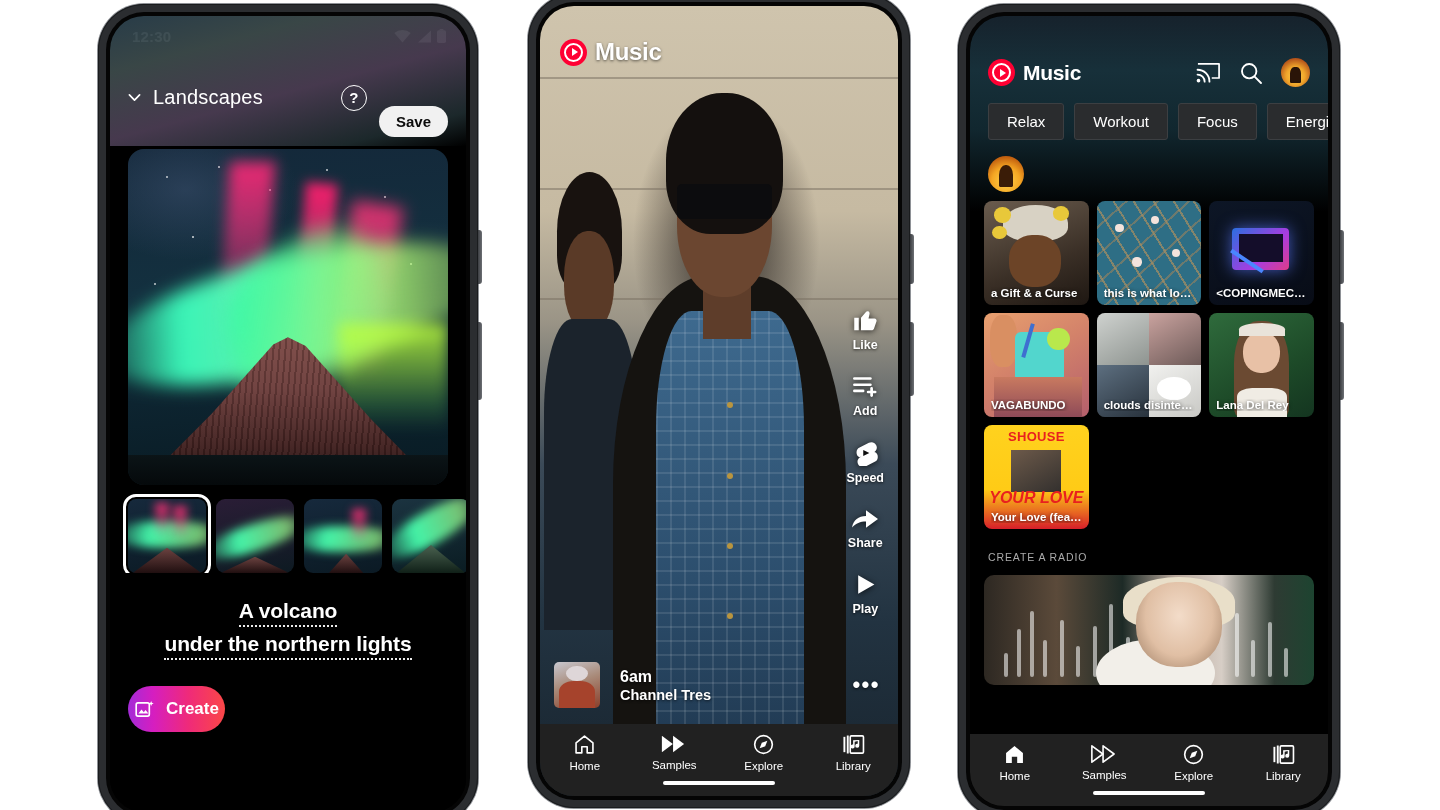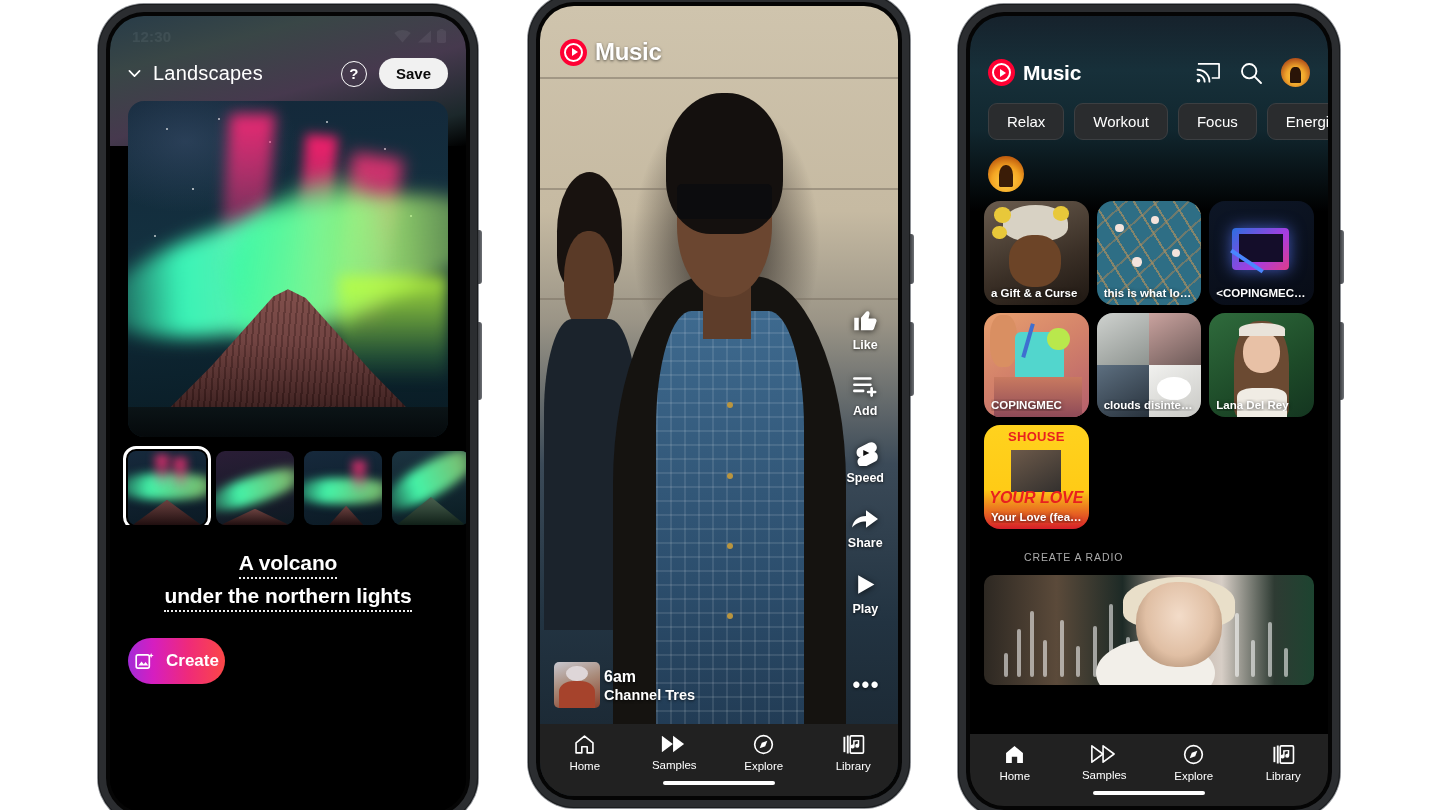--- a/index.html
+++ b/index.html
@@ -40,21 +40,21 @@
     opacity: .95; }
   .p1-head { position: relative; display:flex; align-items:center; justify-content:space-between;
              padding: 8px 18px 6px 16px; }
   .p1-title-wrap { display:flex; align-items:center; gap: 10px; color:#fff; }
   .p1-title { font-size: 20px; font-weight: 500; letter-spacing: .2px; }
   .chev { width: 17px; height: 17px; }
   .p1-head-right { display:flex; align-items:center; gap: 12px; }
   .help-circle { width: 26px; height: 26px; border-radius: 50%; border: 1.6px solid #fff;
       color:#fff; font-size: 15px; font-weight:600; display:flex; align-items:center; justify-content:center; }
   .save-btn { background:#f1f1f1; color:#0b0b0b; font-size: 15px; font-weight: 600;
-      padding: 7px 17px; border-radius: 22px; border: none; }
+      padding: 7px 17px; border-radius: 22px; border: none; margin-top: 48px; }
 
   .hero { position: relative; margin: 6px 18px 0 18px; height: 336px; border-radius: 16px; overflow: hidden; }
   .hero-sky { position:absolute; inset:0;
     background:
       radial-gradient(ellipse 50% 30% at 18% 12%, rgba(60,80,110,.55), transparent 70%),
       linear-gradient(175deg, #14283a 0%, #13303f 40%, #0d2430 70%, #081a22 100%); }
   .star { position:absolute; background:#fff; border-radius:50%; opacity:.75; }
   .aur-green { position:absolute; left:-10%; top:32%; width:125%; height:34%;
       background: linear-gradient(100deg, rgba(0,255,170,0) 0%, rgba(60,255,190,.95) 22%, rgba(120,255,180,.9) 50%, rgba(180,255,120,.75) 75%, rgba(220,255,80,.2) 100%);
       transform: rotate(-13deg); filter: blur(9px); border-radius: 50%; }
@@ -140,21 +140,21 @@
       border-top: 4px solid transparent; border-bottom: 4px solid transparent; margin-left:2px; }
   .p2-logo .word { color:#fff; font-size: 24px; font-weight: 700; letter-spacing:-.3px;
       text-shadow: 0 1px 3px rgba(0,0,0,.6); }
 
   .rail { position:absolute; right: 14px; top: 300px; display:flex; flex-direction:column; gap: 22px; align-items:center; }
   .rail-item { display:flex; flex-direction:column; align-items:center; gap: 5px; }
   .rail-item .lbl { color:#fff; font-size: 12.5px; font-weight: 700; text-shadow: 0 1px 3px rgba(0,0,0,.75); }
   .rail-item svg { filter: drop-shadow(0 1px 3px rgba(0,0,0,.7)); }
 
   .p2-nowplaying { position:absolute; left: 14px; right: 14px; bottom: 88px;
-      display:flex; align-items:center; gap: 4px; }
+      display:flex; align-items:center; gap: 20px; }
   .np-thumb { width: 46px; height: 46px; border-radius: 5px; overflow:hidden; flex:0 0 auto;
       background: linear-gradient(160deg,#c8c8d0 0%, #a98b7a 45%, #8a3f2a 100%); position:relative; }
   .np-thumb .hd { position:absolute; left:26%; top:8%; width:48%; height:34%; background:#ded6d8; border-radius:50%; }
   .np-thumb .bd { position:absolute; left:10%; top:42%; width:80%; height:58%; background:#a6432c; border-radius:40% 40% 0 0; }
   .np-text .t1 { color:#fff; font-size: 16px; font-weight: 700; text-shadow: 0 1px 3px rgba(0,0,0,.7); }
   .np-text .t2 { color:#fff; font-size: 14.5px; font-weight: 700; text-shadow: 0 1px 3px rgba(0,0,0,.7); margin-top:1px; }
   .np-more { margin-left:auto; color:#fff; font-size: 22px; letter-spacing: 1.5px; font-weight:700;
       text-shadow:0 1px 3px rgba(0,0,0,.7); padding-right: 4px; }
 
   
@@ -170,40 +170,40 @@
   .p3-glow { position:absolute; left:0; right:0; top:0; height: 196px;
       background: linear-gradient(180deg, #16222c 0%, #17303a 28%, #11272f 58%, #060d10 86%, #000 100%); }
   .p3-head { position:relative; display:flex; align-items:center; padding: 8px 18px 0 18px; }
   .p3-head .word { color:#fff; font-size: 21px; font-weight: 700; letter-spacing:-.3px; margin-left: 8px; }
   .p3-head-right { margin-left:auto; display:flex; align-items:center; gap: 18px; }
   .avatar3 { width: 29px; height: 29px; border-radius:50%; overflow:hidden; position:relative;
       background: radial-gradient(circle at 50% 62%, #ffd24a 0%, #f0a52b 40%, #b3521a 75%, #6d2a12 100%); }
   .avatar3 .sil { position:absolute; left:32%; top:30%; width:36%; height:56%; background:#2a1408; border-radius: 40% 40% 10% 10%; }
 
   .chiprow { position:relative; display:flex; gap: 10px; padding: 16px 0 0 18px; }
-  .chip { background:#2a2c2e; color:#fff; font-size: 15px; padding: 9px 18px; border-radius: 9px;
+  .chip { background:#2a2c2e; color:#fff; font-size: 15px; padding: 9px 18px; border-radius: 3px;
       border: 1px solid #3c3f42; white-space: nowrap; flex: 0 0 auto; }
 
   .sec-head { display:flex; align-items:center; gap: 11px; padding: 14px 16px 8px 18px; }
   .sec-av { width: 36px; height: 36px; border-radius:50%; position:relative; overflow:hidden; flex:0 0 auto;
       background: radial-gradient(circle at 50% 70%, #ffd44d 0%, #f5a623 45%, #c2600f 78%, #7a330a 100%); }
   .sec-av .sil { position:absolute; left:30%; top:26%; width:40%; height:62%; background:#3a1c07; border-radius:45% 45% 8% 8%; }
   .sec-eyebrow { color:#aaaaaa; font-size: 10.5px; letter-spacing: .9px; font-weight: 500; }
   .sec-title { color:#fff; font-size: 22px; font-weight: 700; letter-spacing:-.3px; margin-top: 1px; }
   .more-btn { margin-left:auto; color:#fff; font-size: 13.5px; padding: 6px 14px;
       border: 1px solid #5b5e61; border-radius: 18px; background: transparent; }
 
   .grid3 { display:grid; grid-template-columns: repeat(3, 1fr); gap: 8px; padding: 0 14px; }
-  .card { position:relative; height: 104px; border-radius: 16px; overflow:hidden; }
+  .card { position:relative; height: 104px; border-radius: 8px; overflow:hidden; }
   .card .clabel { position:absolute; left: 7px; right: 6px; bottom: 6px; color:#fff;
       font-size: 11.5px; font-weight: 700; white-space:nowrap; overflow:hidden; text-overflow: ellipsis;
       text-shadow: 0 1px 4px rgba(0,0,0,.85); }
 
   .radio-head { padding: 22px 18px 6px; }
-  .radio-eyebrow { color:#aaaaaa; font-size: 10.5px; letter-spacing: .9px; margin-left: 36px; }
+  .radio-eyebrow { color:#aaaaaa; font-size: 10.5px; letter-spacing: .9px; }
   .radio-title { color:#fff; font-size: 21px; font-weight: 700; margin-top: 2px; letter-spacing:-.3px; }
   .radio-card { margin: 6px 14px 0; height: 110px; border-radius: 10px; overflow:hidden; position:relative;
       background: linear-gradient(90deg, #2d2822 0%, #5b4a3a 22%, #1d2a26 42%, #b9a89c 58%, #d7cec6 72%, #2e3b33 88%, #1d4430 100%); }
   .wave { position:absolute; bottom: 8px; width: 4px; background: rgba(255,255,255,.55); border-radius: 2px; }
   .rc-face { position:absolute; left: 46%; top: 6%; width: 26%; height: 78%;
       background: radial-gradient(ellipse at 50% 40%, #f3dcc9 0%, #e0bfa4 55%, #9a7a60 100%); border-radius: 46%; }
   .rc-hair { position:absolute; left: 42%; top: 2%; width: 34%; height: 46%; background:#e9dfc9; border-radius: 50% 50% 30% 30%; }
   .rc-circle { position:absolute; left: 34%; bottom: -20%; width: 36%; height: 62%; background:#f2efe9; border-radius:50%; }
 </style>
 </head>
@@ -537,21 +537,21 @@
             <div style="position:absolute;left:18%;top:56%;width:36%;height:4px;background:#4a86ff;transform:rotate(34deg);"></div>
             <div class="clabel">&lt;COPINGMEC…</div>
           </div>
 
           <div class="card" style="background:linear-gradient(150deg,#e8a06f,#d3826a 45%,#b45f6c);">
             <div style="position:absolute;left:6%;top:2%;width:26%;height:50%;background:#d98f62;border-radius:40%;"></div>
             <div style="position:absolute;left:30%;top:18%;width:46%;height:48%;background:#52d6cd;border-radius:6px;"></div>
             <div style="position:absolute;left:60%;top:14%;width:22%;height:22%;background:#b9e84c;border-radius:50%;"></div>
             <div style="position:absolute;left:40%;top:10%;width:4px;height:34%;background:#3e6fd0;transform:rotate(16deg);"></div>
             <div style="position:absolute;left:10%;top:62%;width:84%;height:38%;background:linear-gradient(180deg,#c97a60,#8e4a58);"></div>
-            <div class="clabel">COPINGMEC</div>
+            <div class="clabel">VAGABUNDO</div>
           </div>
 
           <div class="card" style="background:#2a2a2a;">
             <div style="position:absolute;left:0;top:0;width:50%;height:50%;background:linear-gradient(150deg,#cfd2cf,#8e9490);"></div>
             <div style="position:absolute;left:50%;top:0;width:50%;height:50%;background:linear-gradient(150deg,#caa39f,#6d5a58);"></div>
             <div style="position:absolute;left:0;top:50%;width:50%;height:50%;background:linear-gradient(150deg,#5d6f80,#28323c);"></div>
             <div style="position:absolute;left:50%;top:50%;width:50%;height:50%;background:linear-gradient(150deg,#f1f1ef,#c9c9c5);"></div>
             <div style="position:absolute;left:58%;top:62%;width:32%;height:22%;background:#fff;border-radius:50%;"></div>
             <div class="clabel">clouds disinteg…</div>
           </div>

